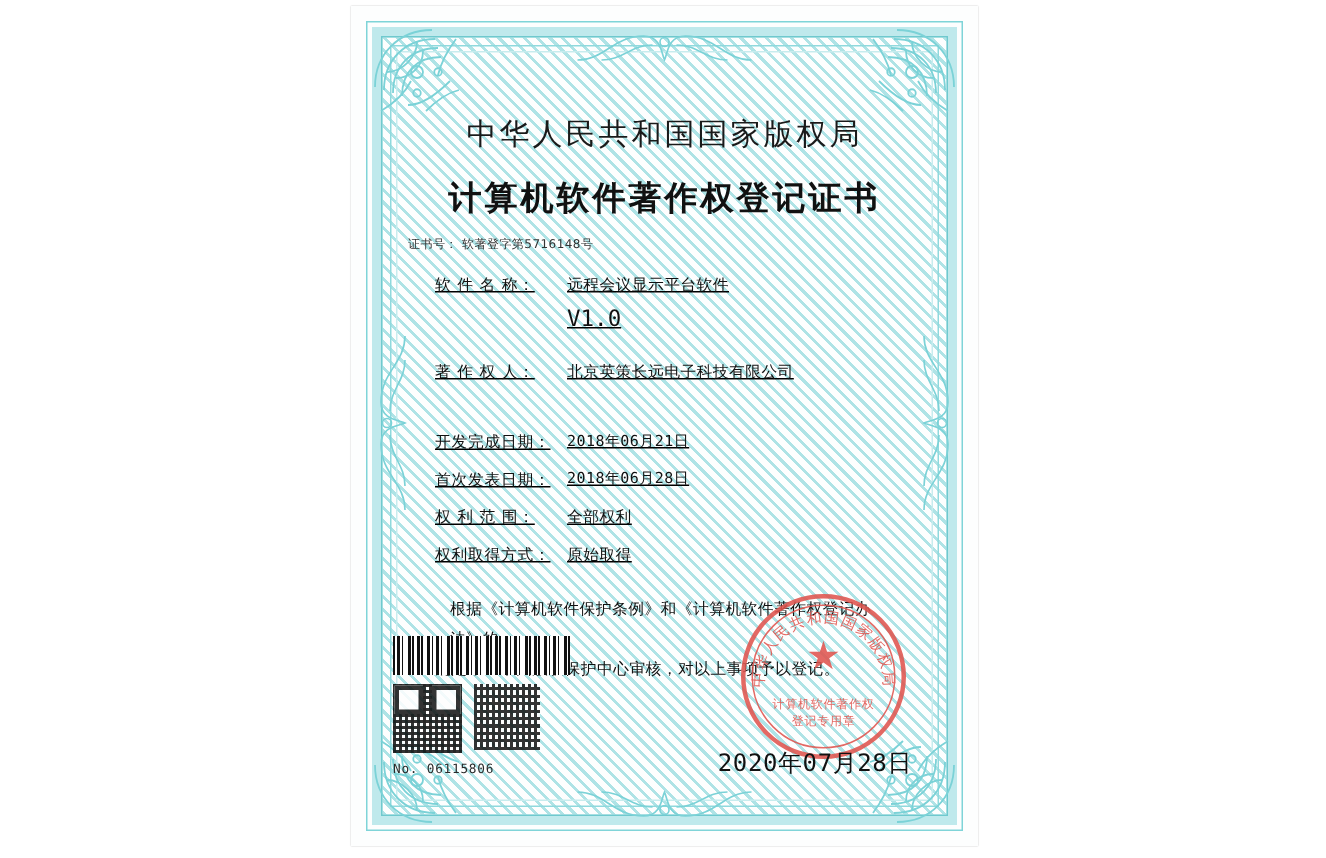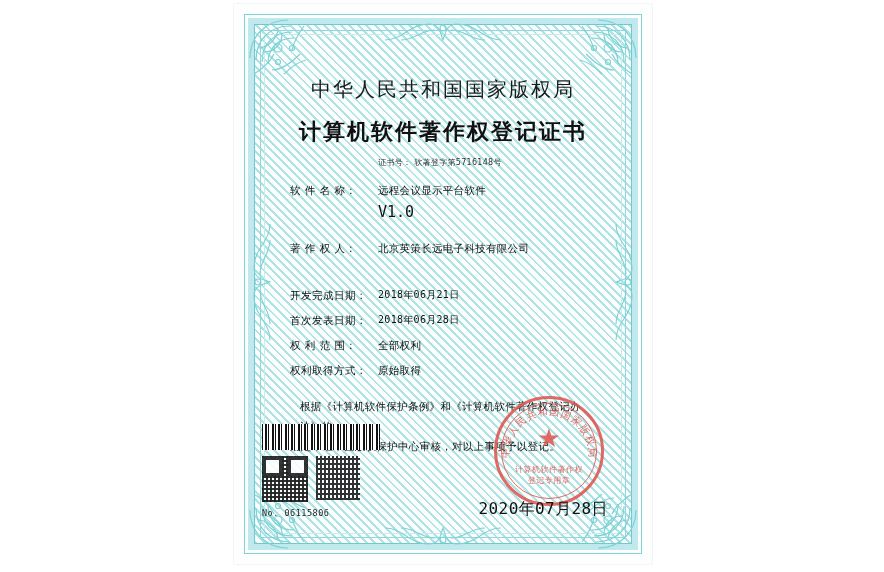--- a/index.html
+++ b/index.html
@@ -126,32 +126,33 @@
     font-family: "DejaVu Serif", "Liberation Serif", serif;
     font-size: 22px;
     font-weight: bold;
     letter-spacing: 2px;
     color: #111111;
     margin-top: 14px;
     white-space: nowrap;
   }
 
   .cert-no {
-    text-align: center;
+    text-align: left;
     font-size: 8px;
     color: #333333;
     margin-top: 10px;
     padding-right: 6px;
     letter-spacing: 0.3px;
   }
 
   .fields {
     margin-top: 14px;
     padding-left: 18px;
     padding-right: 10px;
+    text-decoration: underline;
   }
   .field-row {
     display: flex;
     align-items: flex-start;
     margin-bottom: 9px;
     font-size: 10.5px;
     color: #111111;
     line-height: 16px;
   }
   .field-label {

